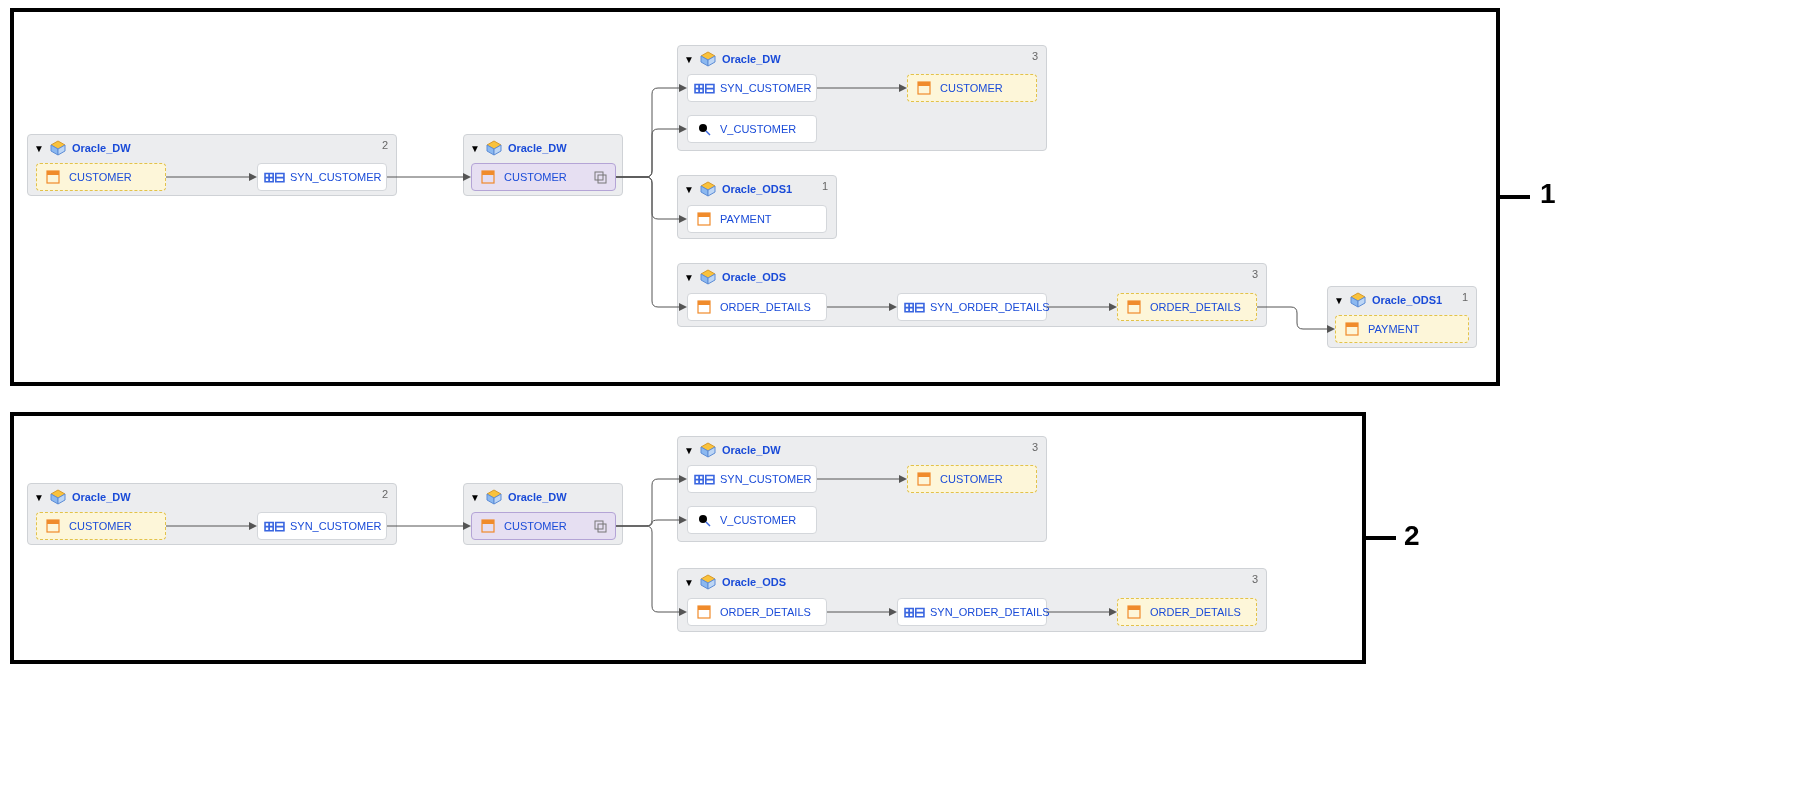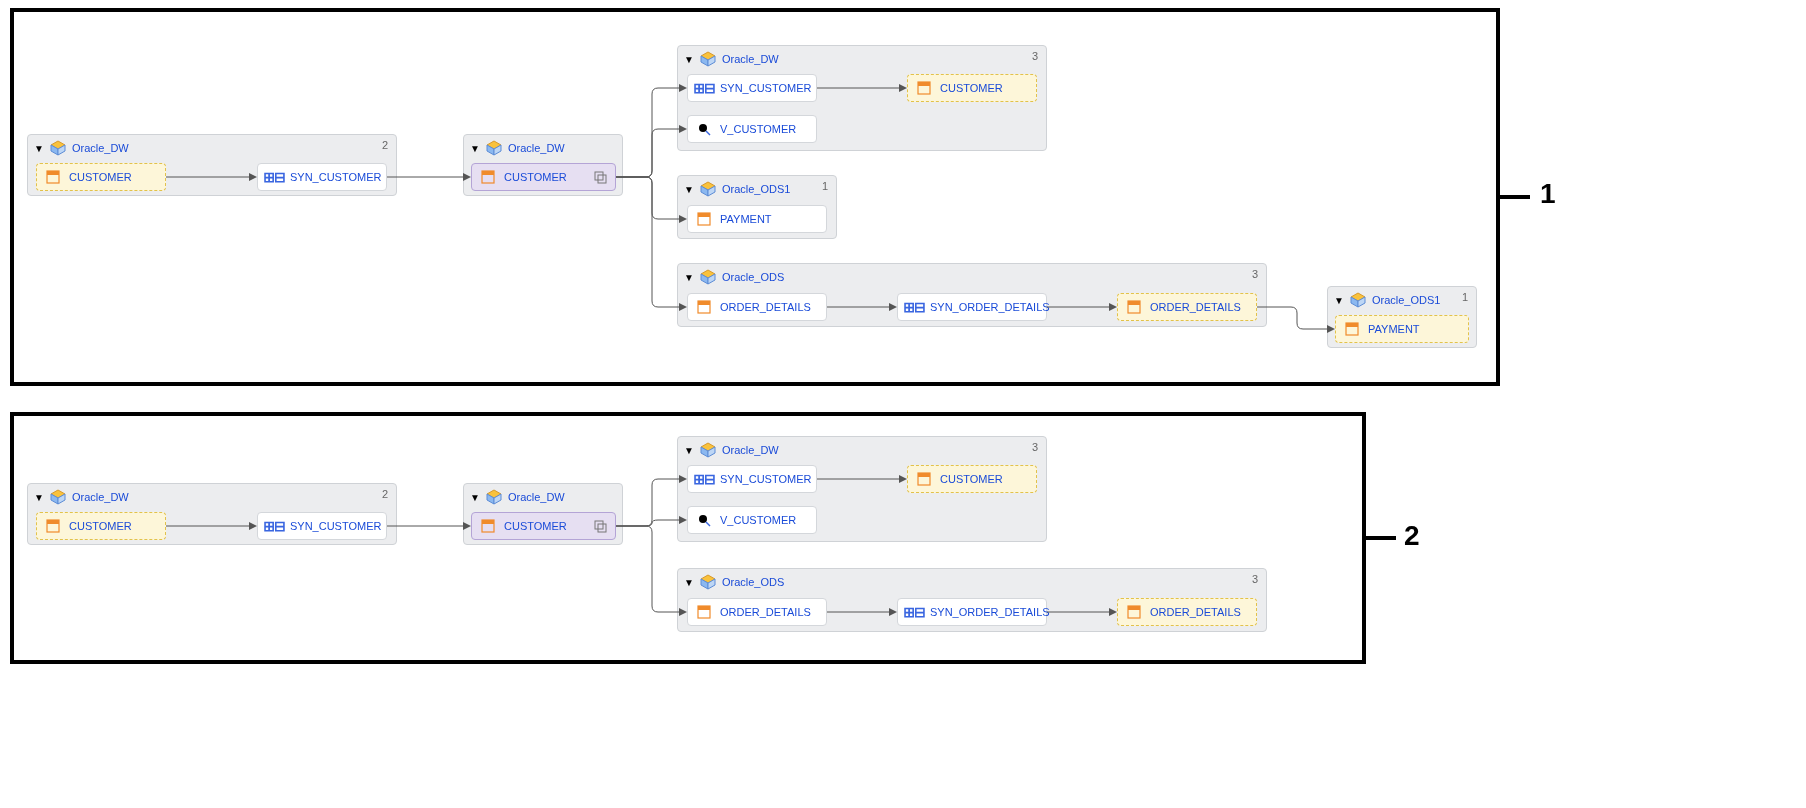--- a/index.html
+++ b/index.html
@@ -6,21 +6,21 @@
 .canvas{position:relative;width:1806px;height:808px}
 .outer-frame{position:absolute;border:4px solid #000;box-sizing:border-box}
 .frame-label{position:absolute;font-size:28px;font-weight:700;color:#000}
 .frame-dash{position:absolute;height:4px;background:#000}
 
 .container{position:absolute;background:#ecedef;border:1px solid #cfd2d6;border-radius:4px;box-sizing:border-box}
 .container .hdr{position:relative;height:26px;display:flex;align-items:center;padding:0 6px}
 .container .hdr .tri{color:#000;font-size:10px;margin-right:6px}
 .container .hdr .cube{width:16px;height:16px;margin-right:6px;position:relative}
 .container .hdr .cube svg{display:block}
-.container .hdr .name{color:#1a4bd8;font-weight:400}
+.container .hdr .name{color:#1a4bd8;font-weight:700}
 .container .hdr .badge{position:absolute;right:8px;top:4px;color:#666;font-size:11px}
 
 .node{position:absolute;background:#fff;border:1px solid #d4d7db;border-radius:4px;height:28px;display:flex;align-items:center;padding:0 8px;box-sizing:border-box}
 .node .nic{width:16px;height:16px;margin-right:8px;display:flex;align-items:center;justify-content:center;font-size:14px}
 .node .ntxt{color:#1a4bd8}
 .node.highlight-yellow{background:#fdf6d9;border:1px dashed #e2c24b}
 .node.highlight-purple{background:#e6dff2;border:1px solid #b4a4d6}
 
 .ic-table svg rect.frame{fill:none;stroke:#f08b2b;stroke-width:1.2}
 .ic-table svg rect.hdr{fill:#f08b2b}

